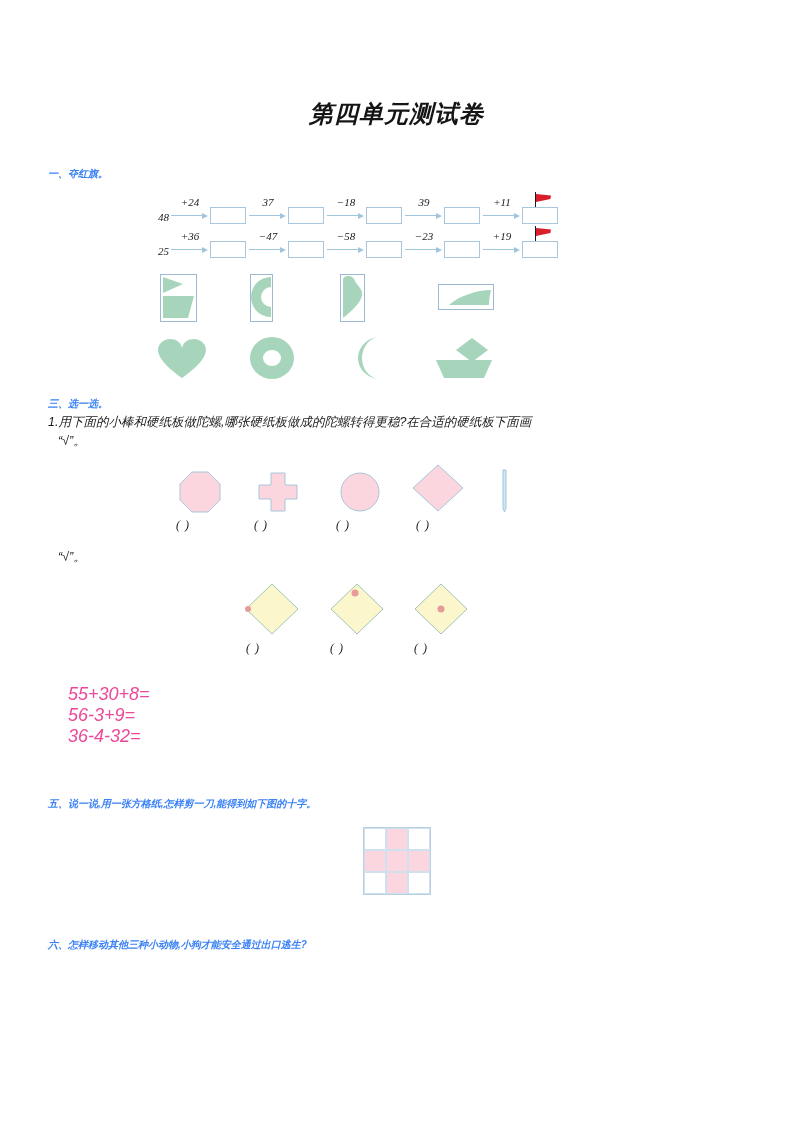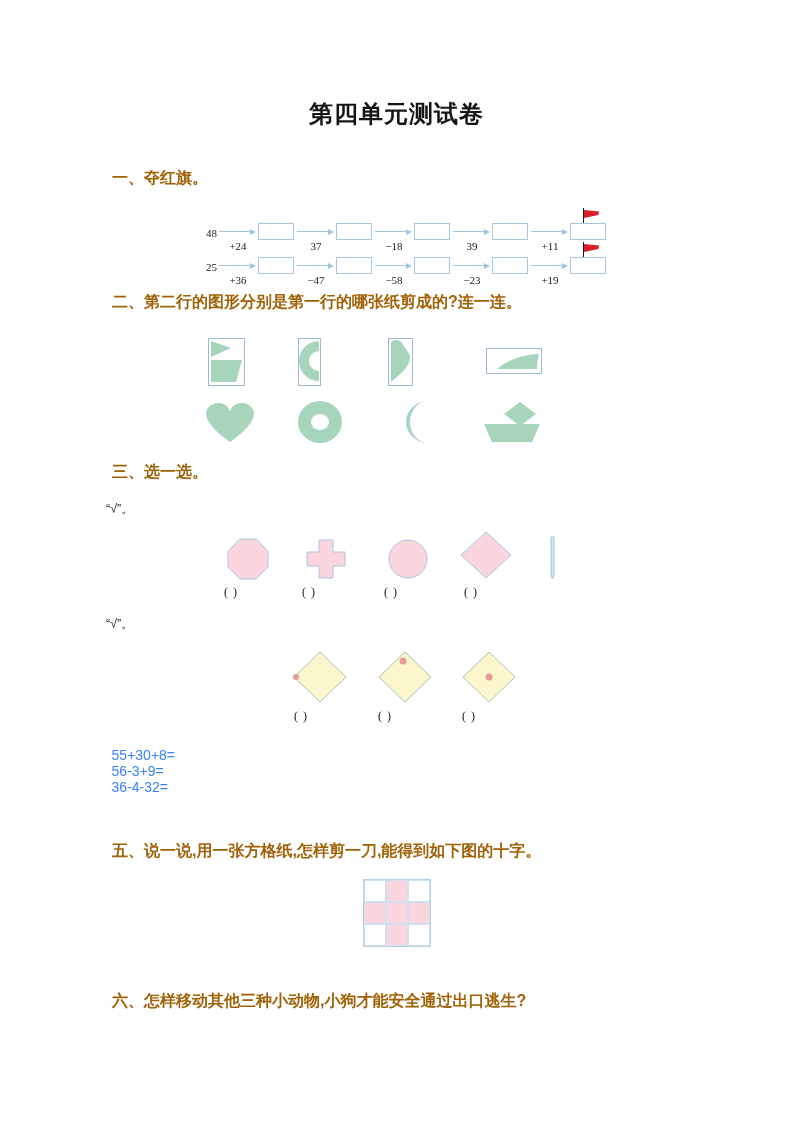--- a/index.html
+++ b/index.html
@@ -13,38 +13,39 @@
     font-family: "Liberation Sans", "DejaVu Sans", sans-serif;
     color: #231f20;
     position: relative;
     overflow: hidden;
   }
   .page {
     position: relative;
     width: 793px;
     height: 1122px;
     box-sizing: border-box;
-    padding: 0 96px;
+    padding: 0 48px;
+    font-style: italic;
   }
   
   .doc-title {
     text-align: center;
     font-size: 24px;
     font-weight: bold;
     letter-spacing: 1px;
     margin: 0;
     padding-top: 98px;
     color: #151515;
   }
   
   .sec-head {
-    color: #a16207;
-    font-size: 16px;
+    color: #3b82f6;
+    font-size: 10px;
     font-weight: bold;
-    margin: 16px;
+    margin: 0;
     line-height: 1.5;
   }
   .sec-head.s1 { margin-top: 36px; }
   .q-text {
     font-size: 12.5px;
     line-height: 1.55;
     color: #1a1a1a;
     margin: 2px 0 0 0;
   }
   .q-text .indent2 { display: block; padding-left: 10px; }
@@ -73,21 +74,20 @@
   }
   .seg .op {
     position: absolute;
     top: -2px;
     left: 50%;
     transform: translateX(-50%);
     font-size: 11px;
     font-family: "Liberation Serif", serif;
     color: #1a1a1a;
     white-space: nowrap;
-    margin-top: 28px;
   }
   .seg .arrow {
     position: absolute;
     bottom: 5px;
     left: 1px;
     width: 38px;
     height: 7px;
   }
   .seg .arrow .shaft {
     position: absolute;
@@ -181,22 +181,22 @@
   .paren {
     position: absolute;
     font-size: 12px;
     color: #1a1a1a;
     letter-spacing: 1px;
     font-family: "Liberation Serif", serif;
   }
 
   
   .calc-line {
-    font-size: 14px;
-    color: #3b82f6;
+    font-size: 18px;
+    color: #ec4899;
     margin-top: 6px;
     white-space: pre;
     font-family: "Liberation Sans", sans-serif;
   }
   .calc-line.second { margin-top: 26px; }
 
   
   .grid-wrap {
     margin-top: 16px;
     display: flex;
@@ -333,21 +333,20 @@
           </span>
       </span>
       <span class="boxc flagged">
         <span class="bx"></span>
         <span class="pole"></span>
         <span class="flag2"></span>
       </span>
     </div>
   </div>
 
-  <p class="sec-head" style="margin-top:16px;">二、第二行的图形分别是第一行的哪张纸剪成的?连一连。</p>
 
   <div class="fold-row">
 
     <div class="fold-item" style="left:112px;">
       <div class="paper" style="width:37px;height:48px;">
         <svg width="35" height="46" viewBox="0 0 35 46">
           <polygon class="grn" points="2,2 22,9 2,18"></polygon>
           <polygon class="grn" points="2,21 33,21 27,43 2,43"></polygon>
         </svg>
       </div>
@@ -397,20 +396,21 @@
     <div class="cut-item" style="left:382px;">
       <svg width="68" height="44" viewBox="0 0 68 44">
         <polygon class="grn" points="42,2 58,14 42,26 26,14"></polygon>
         <polygon class="grn" points="6,24 62,24 54,42 14,42"></polygon>
       </svg>
     </div>
   </div>
 
   <p class="sec-head" style="margin-top:16px;">三、选一选。</p>
   <p class="q-text">
+    <span>1.用下面的小棒和硬纸板做陀螺,哪张硬纸板做成的陀螺转得更稳?在合适的硬纸板下面画</span>
     <span class="indent2">“√”。</span>
   </p>
 
   <div class="shape-row">
     <div class="shape-slot" style="left:130px;">
       <svg width="44" height="44" viewBox="0 0 44 44">
         <polygon points="14,2 30,2 42,14 42,30 30,42 14,42 2,30 2,14" fill="#fbd6de" stroke="#a8c6dd" stroke-width="1"></polygon>
       </svg>
     </div>
     <div class="shape-slot" style="left:208px;">

